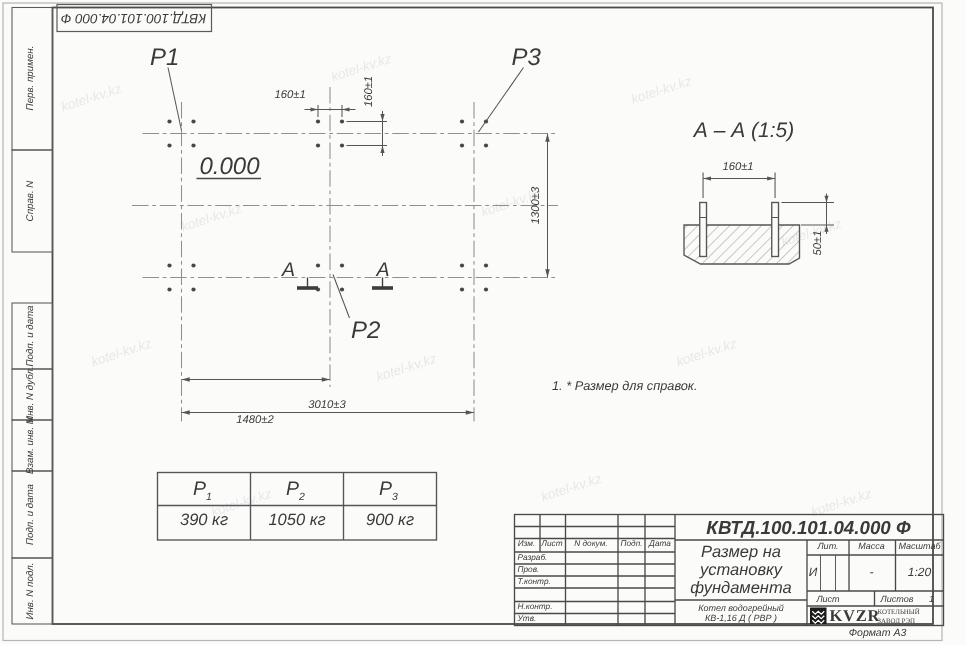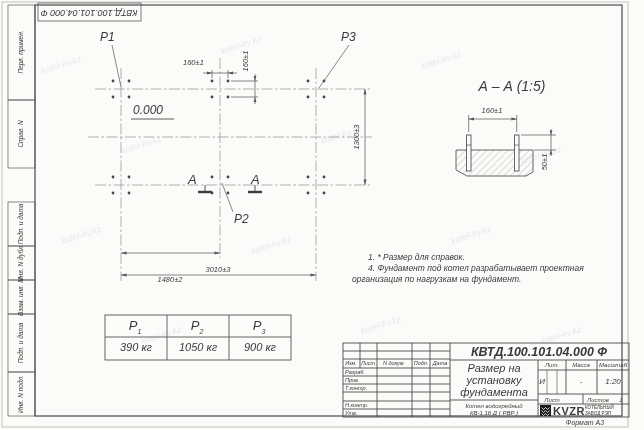--- a/index.html
+++ b/index.html
@@ -3,24 +3,24 @@
 <meta charset="utf-8">
 <style>
   html,body{margin:0;padding:0;background:#e8e8e6;}
   .sheet{position:relative;width:644px;height:430px;background:#fbfbf9;overflow:hidden;
          font-family:"Liberation Sans",sans-serif;color:#2e2e2e;}
   svg.linework{position:absolute;left:0;top:0;z-index:1;}
   .t{position:absolute;z-index:3;white-space:nowrap;font-style:italic;color:#3a3a3a;line-height:1;}
   .c{transform:translateX(-50%);}
   .rot{transform:translate(-50%,-50%) rotate(-90deg);}
   .rot180{transform:translate(-50%,-50%) rotate(180deg);}
-  .ni{font-style:normal;}
+  .ni{font-style:normal;font-family:Liberation Serif, serif;}
   .s5{font-size:5.5px;} .s6{font-size:6px;} .s65{font-size:6.5px;} .s7{font-size:7px;}
   .s75{font-size:7.5px;} .s8{font-size:8px;} .s9{font-size:9px;} .s11{font-size:11px;}
-  .s12{font-size:12px;} .s125{font-size:12.5px;} .s13{font-size:13px;} .s14{font-size:14px;}
+  .s12{font-size:16px;} .s125{font-size:12.5px;} .s13{font-size:13px;} .s14{font-size:14px;}
   .notes{position:absolute;left:352px;top:252px;width:260px;z-index:3;font-style:italic;
          font-size:8.5px;line-height:1.32;color:#3a3a3a;}
   .notes p{margin:0;text-indent:16px;}
   .sub{font-size:7px;font-style:italic;}
   .kvzr{font-weight:bold;letter-spacing:0.5px;}
   
   .wm{position:absolute;inset:0;z-index:2;pointer-events:none;}
   .wm span{position:absolute;font-size:9px;color:rgba(110,125,150,0.15);
            transform:rotate(-18deg);font-style:italic;}
   .wm span:nth-child(1){left:40px;top:60px;} .wm span:nth-child(2){left:220px;top:40px;}
@@ -233,27 +233,26 @@
   <span class="t s12" style="left:133px;top:104px;">0.000</span>
   <span class="t s13" style="left:188px;top:173px;">А</span>
   <span class="t s13" style="left:251px;top:173px;">А</span>
 
   <span class="t s75" style="left:183px;top:59px;">160±1</span>
   <span class="t s75 rot" style="left:246px;top:61px;">160±1</span>
   <span class="t s75 rot" style="left:357px;top:137px;">1300±3</span>
   <span class="t s75 c" style="left:170px;top:244px;margin-top:32px;">1480±2</span>
   <span class="t s75 c" style="left:218px;top:266px;">3010±3</span>
 
-  <span class="t s14 c" style="left:496px;top:79px;margin-left:16px;">А – А (1:5)</span>
+  <span class="t s14 c" style="left:496px;top:79px;">А – А (1:5)</span>
   <span class="t s75 c" style="left:492px;top:107px;">160±1</span>
   <span class="t s75 rot" style="left:545px;top:162px;">50±1</span>
 
   <div class="notes">
     <p>1. * Размер для справок.</p>
-    <p>4. Фундамент под котел разрабатывает проектная организация по нагрузкам на фундамент.</p>
   </div>
 
   <span class="t s13 c" style="left:135px;top:319px;"><span>P</span><sub class="sub">1</sub></span>
   <span class="t s13 c" style="left:197px;top:319px;"><span>P</span><sub class="sub">2</sub></span>
   <span class="t s13 c" style="left:259px;top:319px;"><span>P</span><sub class="sub">3</sub></span>
   <span class="t s11 c" style="left:136px;top:342px;">390 кг</span>
   <span class="t s11 c" style="left:198px;top:342px;">1050 кг</span>
   <span class="t s11 c" style="left:260px;top:342px;">900 кг</span>
 
   <span class="t s125 c" style="left:539px;top:346px;font-weight:bold;">КВТД.100.101.04.000  Ф</span>

